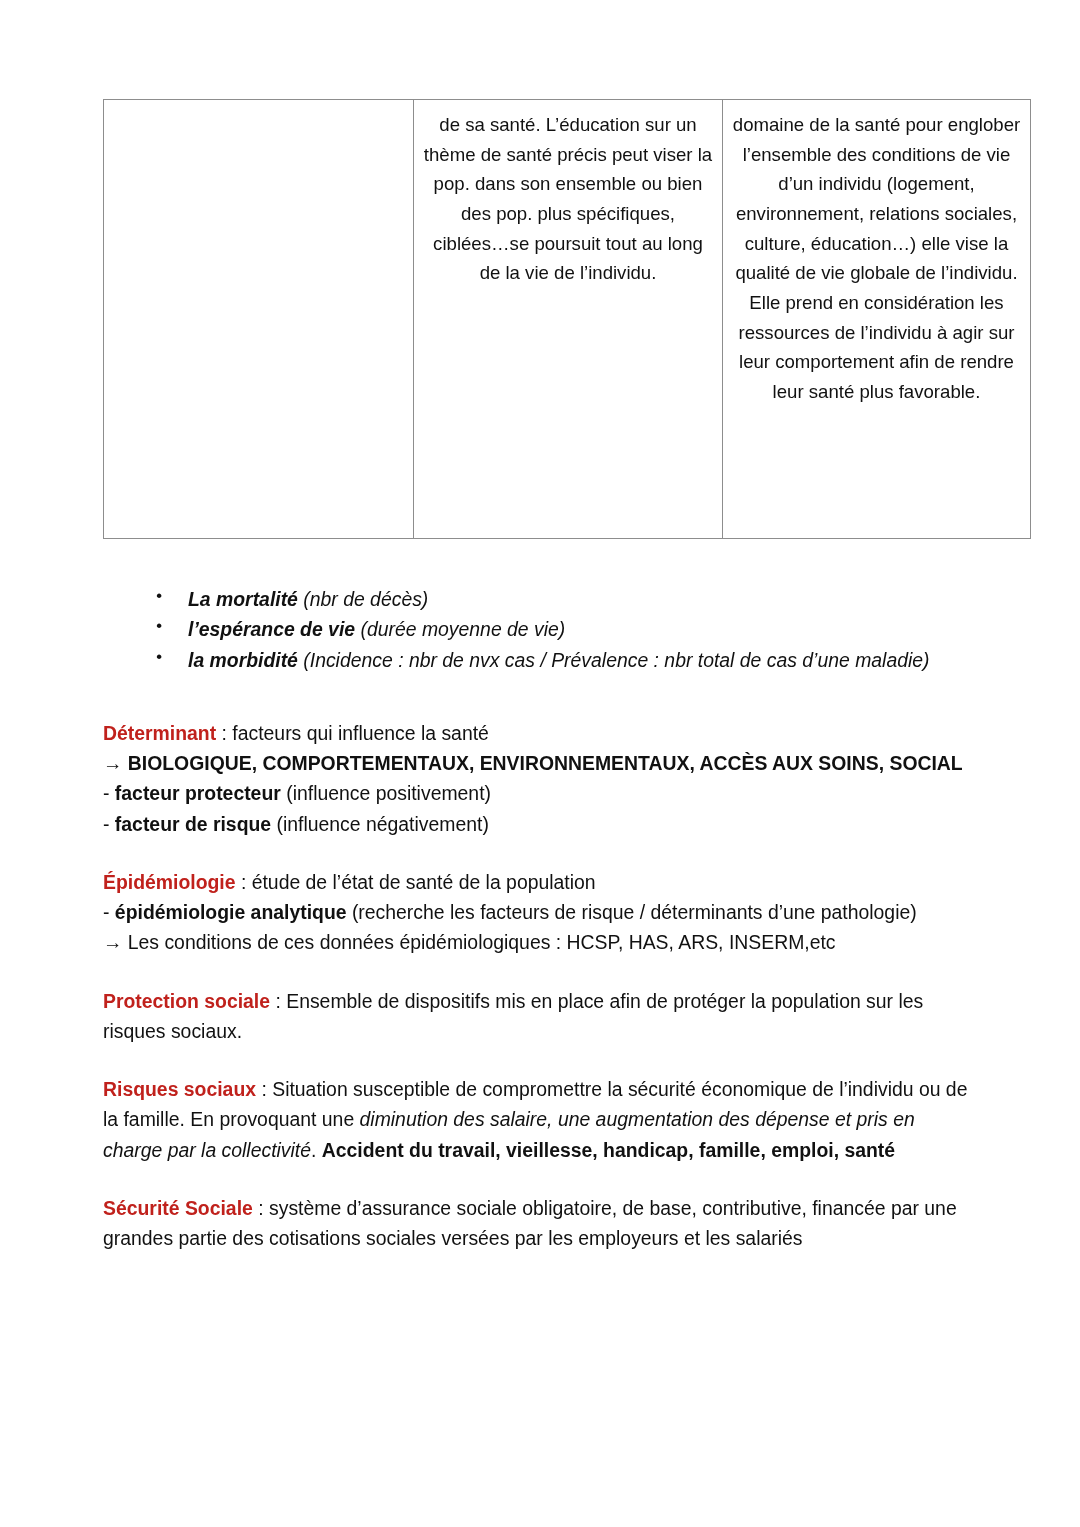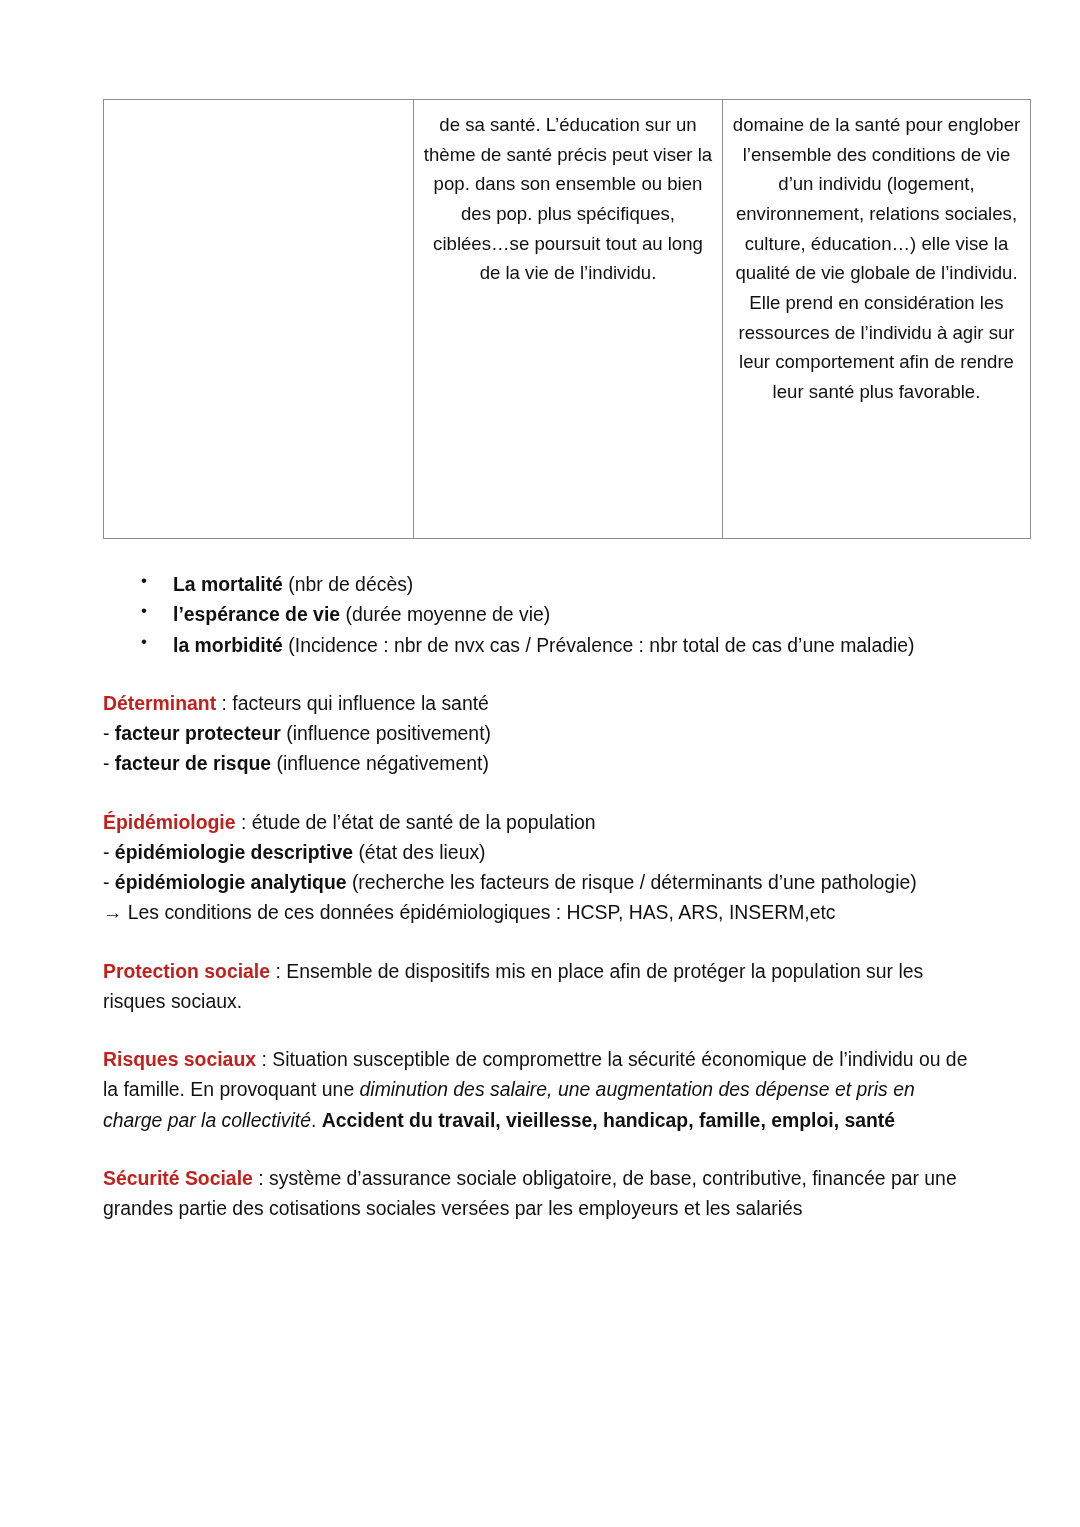--- a/index.html
+++ b/index.html
@@ -60,22 +60,23 @@
   }
   .b { font-weight: bold; }
   .i { font-style: italic; }
   .bi { font-weight: bold; }
 
   .line { margin: 0; }
 
   
   ul.bullets {
     list-style: none;
-    margin: 0;
+    margin: 15px;
     padding: 0;
+    font-style: italic;
   }
   ul.bullets > li {
     position: relative;
     padding-left: 70px;
     margin: 0;
     font-size: 19.4px;
     line-height: 1.56;
   }
   ul.bullets > li::before {
     content: "\2022";
@@ -110,32 +111,32 @@
       <li><span class="b">l’espérance de vie</span><span> (durée moyenne de vie)</span></li>
       <li><span class="b">la morbidité</span><span> (Incidence : nbr de nvx cas / Prévalence : nbr total de cas d’une maladie)</span></li>
     </ul>
   </div>
 
   <div class="gap-lg"></div>
 
   <div class="section">
     <p class="line"><span class="term">Déterminant</span><span> : facteurs qui influence la santé</span></p>
 
+    <p class="line b arrow">→ BIOLOGIQUE, COMPORTEMENTAUX, ENVIRONNEMENTAUX, ACCÈS AUX SOINS, SOCIAL</p>
 
     <p class="line"><span>- </span><span class="b">facteur protecteur</span><span> (influence positivement)</span></p>
 
     <p class="line"><span>- </span><span class="b">facteur de risque</span><span> (influence négativement)</span></p>
   </div>
 
   <div class="gap-lg"></div>
 
   <div class="section">
     <p class="line"><span class="term">Épidémiologie</span><span> : étude de l’état de santé de la population</span></p>
 
-    <p class="line"><span>- </span><span class="b">épidémiologie descriptive</span><span> (état des lieux)</span></p>
 
     <p class="line"><span>-  </span><span class="b">épidémiologie analytique</span><span> (recherche les facteurs de risque / déterminants d’une pathologie)</span></p>
 
 
     <p class="line arrow">→ Les conditions de ces données épidémiologiques : HCSP, HAS, ARS, INSERM,etc</p>
   </div>
 
   <div class="gap-lg"></div>
 
   <div class="section">

